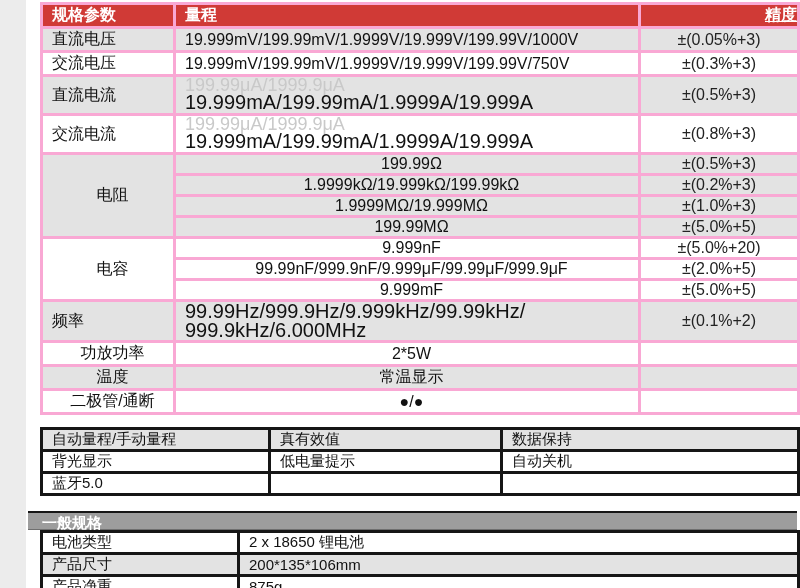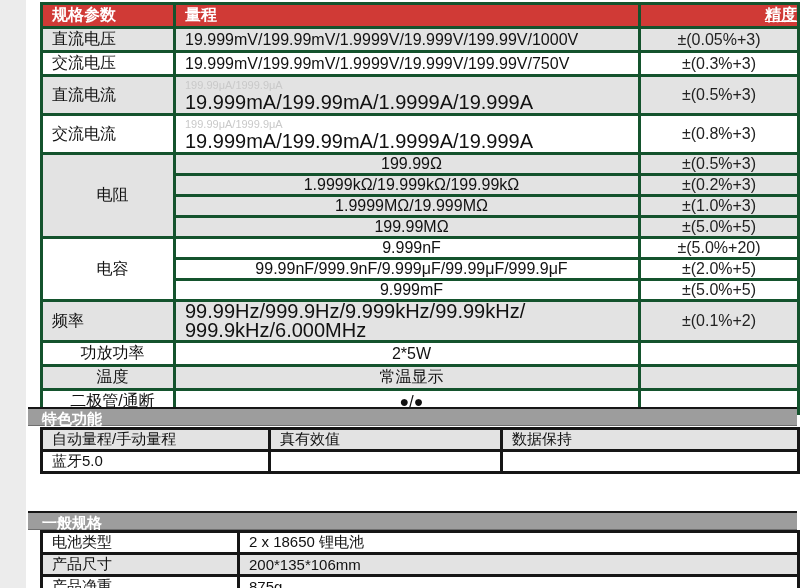--- a/index.html
+++ b/index.html
@@ -13,40 +13,40 @@
     color: #111;
   }
   .left-strip {
     position: absolute; left: 0; top: 0; width: 26px; height: 588px;
     background: #ececec;
   }
   
   table { border-collapse: collapse; table-layout: fixed; }
   .spec-table { position: absolute; left: 40px; top: 2px; width: 757px; }
   .spec-table th, .spec-table td {
-    border: 3px solid #14532d;
+    border: 3px solid #f9a8d4;
     font-size: 16px;
     padding: 0 0 0 9px;
     vertical-align: middle;
     overflow: hidden;
     white-space: nowrap;
   }
   .spec-table th {
     background: #d03a36; color: #ffffff; font-weight: bold;
     text-align: left; height: 22px;
   }
   .spec-table th.acc-h { text-align: right; padding: 0; text-decoration: underline; }
   td.g { background: #e3e3e3; }
   td.w { background: #ffffff; }
   td.acc { text-align: center; padding: 0; color: #222; }
   tr.h-s td { height: 19px; }
   tr.h-d td { height: 39px; }
   tr.h-r td { height: 18px; text-align: center; }
   tr.h-f td { height: 36px; }
-  .faint { color: #c9c9c9; font-size: 11px; line-height: 15px; }
+  .faint { color: #c9c9c9; font-size: 18px; line-height: 15px; }
   .main-line { font-size: 20px; line-height: 19px; }
   .two-line { padding-top: 2px; }
   
   .section-bar {
     position: absolute; left: 28px; width: 769px; height: 19px;
     background: #9d9d9d; color: #ffffff;
     font-size: 15px; font-weight: bold; line-height: 19px;
     padding-left: 14px;
     border-top: 2px solid #161616; border-bottom: 1px solid #6f6f6f;
   }
@@ -162,34 +162,36 @@
       <td class="g acc"></td>
     </tr>
     <tr class="h-r">
       <td class="w">二极管/通断</td>
       <td class="w">●/●</td>
       <td class="w acc"></td>
     </tr>
   </tbody>
     </table>
 
-  <div class="section-bar bar-features">
-    <span>特色功能</span>
-  </div>
   <table class="feature-table">
     <colgroup>
         <col style="width:228px">
         <col style="width:232px">
         <col style="width:297px">
       </colgroup>
     <tbody>
         <tr>
       <td class="g">自动量程/手动量程</td>
       <td class="g">真有效值</td>
       <td class="g">数据保持</td>
+    </tr>
+    <tr>
+      <td class="w">背光显示</td>
+      <td class="w">低电量提示</td>
+      <td class="w">自动关机</td>
     </tr>
     <tr>
       <td class="w">蓝牙5.0</td>
       <td class="w"></td>
       <td class="w"></td>
     </tr>
   </tbody>
     </table>
 
   <div class="section-bar bar-general">

